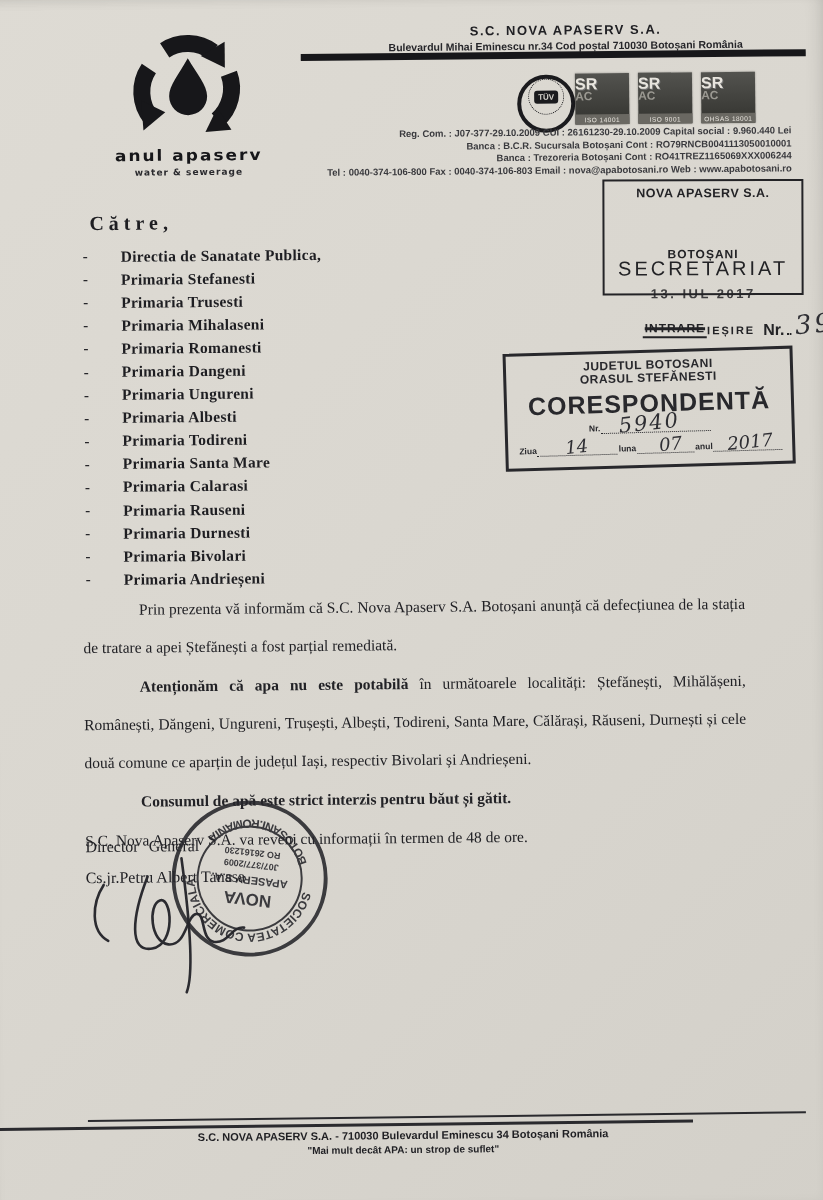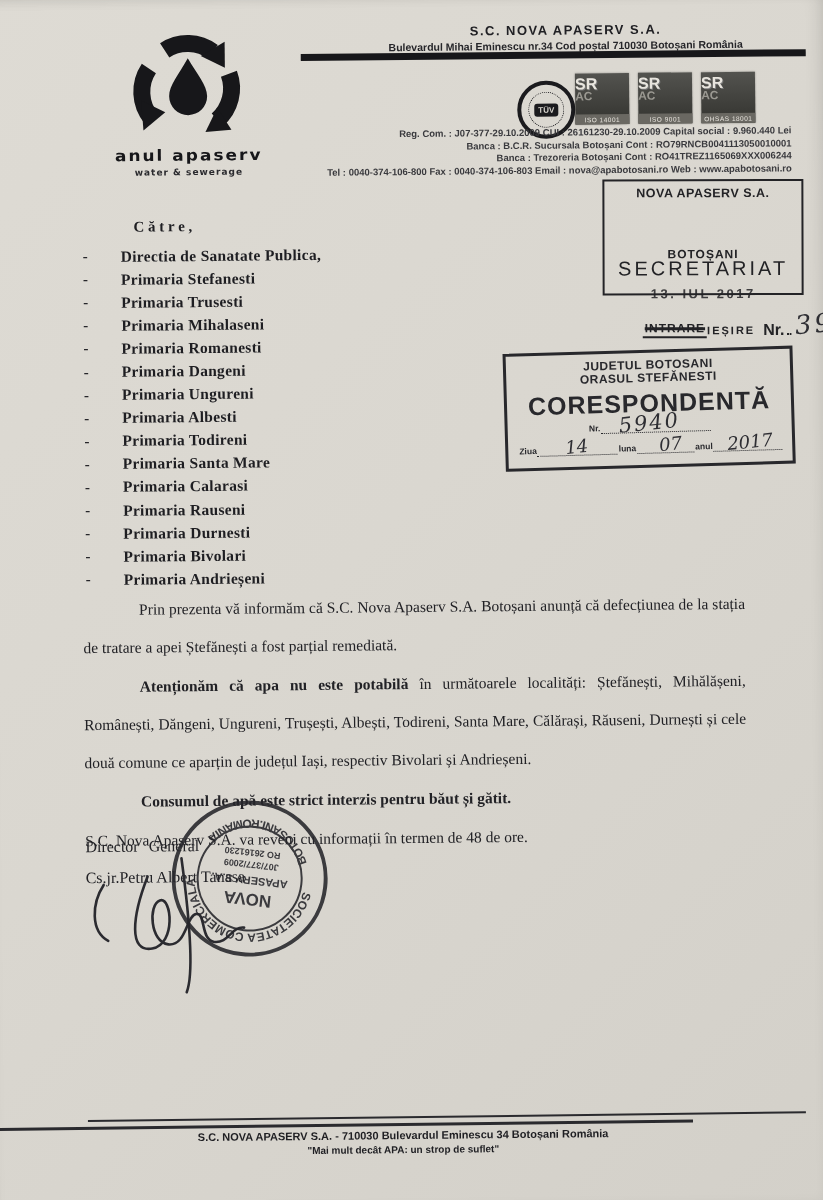--- a/index.html
+++ b/index.html
@@ -24,22 +24,22 @@
     letter-spacing:2px;color:#17171a;transform:scaleY(.9);}
   .logo-tag{font-family:"DejaVu Sans",sans-serif;font-weight:bold;font-size:9px;
     letter-spacing:1px;color:#2a2a2e;margin-top:2px;}
 
   .hdr-right{left:358px;top:34px;width:450px;text-align:center;
     font-family:"Liberation Sans",sans-serif;}
   .hdr-company{font-weight:bold;font-size:13px;letter-spacing:1.5px;color:#202024;}
   .hdr-address{font-weight:bold;font-size:10.5px;margin-top:2px;color:#26262a;}
   .hdr-rule{left:318px;top:63px;width:505px;height:7px;background:#17171a;}
 
-  .seal{left:534px;top:92px;width:50px;height:50px;border-radius:50%;
-    border:4px solid #1b1b1e;display:flex;align-items:center;justify-content:center;}
+  .seal{left:534px;top:86px;width:50px;height:50px;border-radius:50%;
+    border:4px solid #1b1b1e;display:flex;justify-content:center;}
   .seal-inner{width:34px;height:34px;border-radius:50%;border:1px dotted #1b1b1e;
     display:flex;align-items:center;justify-content:center;}
   .seal-core{background:#1b1b1e;color:#d8d5ce;font-family:"Liberation Sans",sans-serif;
     font-size:8px;font-weight:bold;padding:2px 4px;border-radius:3px;}
 
   .badges{left:592px;top:85px;display:flex;gap:9px;}
   .badge{width:54px;height:51px;background:linear-gradient(#53534f,#33332f);
     display:flex;flex-direction:column;box-shadow:0 0 2px rgba(0,0,0,.4);}
   .badge-sr{font-family:"Liberation Sans",sans-serif;font-weight:bold;font-size:16px;
     color:#e8e5de;line-height:15px;margin-top:3px;text-shadow:1px 1px 0 #777;}
@@ -66,21 +66,21 @@
   .sec-intrare{font-weight:bold;font-size:12px;letter-spacing:1px;
     text-decoration:line-through;text-decoration-thickness:2.5px;
     border-bottom:2px solid #232326;padding:0 2px 1px;}
   .sec-iesire{font-weight:bold;font-size:11px;letter-spacing:2px;margin-top:1px;}
   .sec-nr{font-weight:bold;font-size:16px;margin-left:8px;line-height:16px;}
   .sec-dots{flex:1;border-bottom:2px dotted #232326;margin:0 2px 3px 2px;position:relative;height:24px;}
   .hand{font-family:"DejaVu Serif",serif;font-style:italic;color:#2e2e33;}
   .sec-hand{position:absolute;left:8px;bottom:-4px;font-size:26px;transform:rotate(-5deg);letter-spacing:3px;}
 
   
-  .salutation{left:105px;top:226px;font-weight:bold;font-size:15px;color:#1e1e22;margin-left:44px;}
+  .salutation{left:105px;top:219px;font-weight:bold;font-size:20px;color:#1e1e22;}
   .recipient-list{left:98px;top:252px;width:330px;}
   .rcpt-row{display:flex;height:23.1px;align-items:center;}
   .rcpt-dash{width:38px;font-weight:bold;font-size:15px;color:#26262a;}
   .rcpt-text{font-weight:bold;font-size:15.5px;color:#1e1e22;letter-spacing:.3px;}
 
   
   .cor-stamp{left:518px;top:362px;width:290px;height:118px;border:3px solid #28282c;
     font-family:"Liberation Sans",sans-serif;color:#28282c;text-align:center;
     transform:rotate(-1.1deg);box-sizing:border-box;padding-top:6px;}
   .cor-l1{font-weight:bold;font-size:12px;letter-spacing:.5px;line-height:13px;}

